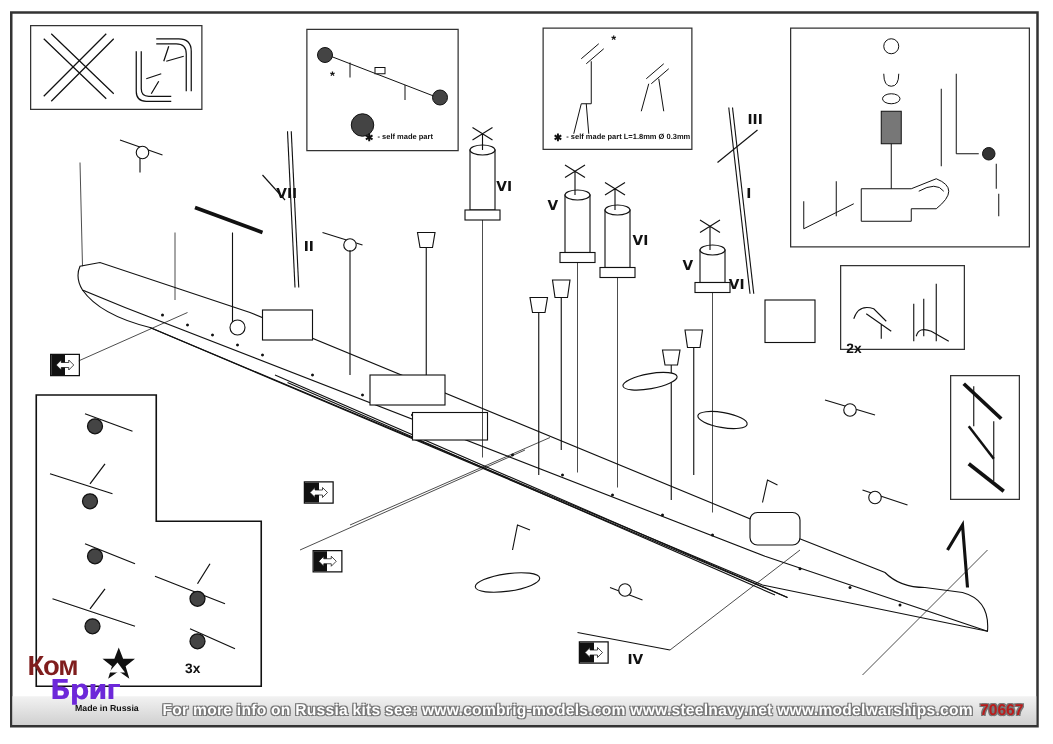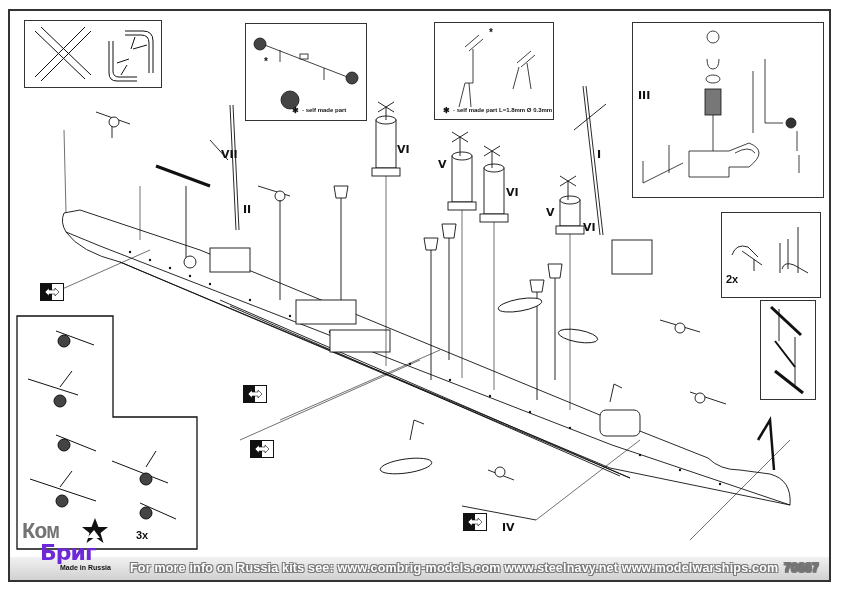--- a/index.html
+++ b/index.html
@@ -1,24 +1,24 @@
 <!DOCTYPE html>
 <html><head>
 <meta charset="utf-8">
 <style>
   html,body{margin:0;padding:0;background:#fff;}
   body{width:842px;height:595px;position:relative;overflow:hidden;font-family:"Liberation Sans",sans-serif;}
   .sheet{position:absolute;left:8px;top:9px;width:823px;height:573px;border:2px solid #333;box-sizing:border-box;background:#fff;}
   .footer-band{position:absolute;left:10px;top:557px;width:819px;height:23px;background:linear-gradient(#f2f2f2,#d0d0d0);}
   .footer-text{position:absolute;left:130px;top:561px;font-size:12.5px;font-weight:bold;color:#fff;letter-spacing:0.2px;
     text-shadow:-1px -1px 0 #777,1px -1px 0 #777,-1px 1px 0 #777,1px 1px 0 #777;white-space:nowrap;}
-  .footer-code{position:absolute;left:784px;top:561px;font-size:12.5px;font-weight:bold;color:#737373;
+  .footer-code{position:absolute;left:784px;top:561px;font-size:12.5px;font-weight:bold;color:#b91c1c;
     text-shadow:-1px -1px 0 #777,1px -1px 0 #777,-1px 1px 0 #777,1px 1px 0 #777;}
   .logo{position:absolute;left:18px;top:520px;width:110px;height:60px;}
-  .logo-kom{position:absolute;left:4px;top:0px;font-size:22px;font-weight:bold;color:#737373;letter-spacing:-1px;font-family:Liberation Mono, monospace;}
+  .logo-kom{position:absolute;left:4px;top:0px;font-size:22px;font-weight:bold;color:#7f1d1d;letter-spacing:-1px;font-family:Liberation Sans, sans-serif;}
   .logo-brig{position:absolute;left:22px;top:20px;font-size:22px;font-weight:bold;color:#6d28d9;letter-spacing:-1px;font-family:"DejaVu Sans",sans-serif;}
   .logo-made{position:absolute;left:42px;top:44px;font-size:7px;font-weight:bold;color:#111;}
   .inset{position:absolute;border:1.3px solid #333;background:#fff;box-sizing:border-box;}
   .note{position:absolute;font-size:6px;font-weight:bold;color:#111;white-space:nowrap;}
   .roman{position:absolute;font-size:11px;font-weight:bold;color:#111;font-family:"DejaVu Sans",sans-serif;}
   .qty{position:absolute;font-size:11px;font-weight:bold;color:#111;}
   .arrow-icon{position:absolute;width:22px;height:16px;border:1px solid #111;background:linear-gradient(90deg,#111 50%,#fff 50%);}
   .arrow-icon svg{position:absolute;left:0;top:0;}
   svg.draw{position:absolute;left:0;top:0;}
 </style>
@@ -202,21 +202,21 @@
       <path d="M56,128 h40 l20,-8 q20,8 0,24 l-20,0 v10 h-40 z" fill="#fff"></path>
       <path d="M102,130 q14,-8 20,0"></path>
       <path d="M120,48 L120,110 M132,36 L132,100 L150,100"></path>
       <path d="M10,138 L10,160 L50,140 M36,122 L36,150"></path>
       <circle cx="158" cy="100" r="5" fill="#333"></circle>
       <path d="M164,108 v20 M166,132 v18"></path>
     </g>
   </svg>
 </div>
 
-<div class="inset" style="left:721px;top:212px;width:100px;height:86px;">
+<div class="inset" style="left:672px;top:212px;width:100px;height:68px;">
   <svg width="98" height="76">
     <g stroke="#111" fill="none" stroke-width="0.9">
       <path d="M10,42 Q14,30 26,34 L36,44 M20,38 L40,52 M32,46 v12"></path>
       <path d="M58,30 v30 M66,26 v30 M76,14 v46"></path>
       <path d="M60,56 Q62,48 72,52 L86,60"></path>
     </g>
   </svg>
   <span class="qty" style="left:4px;top:60px;">2x</span>
 </div>
 
@@ -225,21 +225,21 @@
     <g stroke="#111" fill="none" stroke-width="0.9">
       <path d="M10,6 L40,34" stroke-width="3"></path>
       <path d="M14,40 L34,66" stroke-width="2"></path>
       <line x1="18" y1="8" x2="18" y2="40"></line>
         <line x1="34" y1="36" x2="34" y2="84"></line>
       <path d="M14,70 L42,92" stroke-width="3"></path>
     </g>
   </svg>
 </div>
 
-<div class="inset" style="left:16px;top:315px;width:182px;height:235px;border:none;">
+<div class="inset" style="left:28px;top:315px;width:182px;height:235px;border:none;">
   <svg width="182" height="235">
     <g stroke="#111" fill="none" stroke-width="1">
       <path d="M1,1 L97,1 L97,102 L181,102 L181,234 L1,234 Z" stroke-width="1.3"></path>
       <g>
           <path d="M40,16 L78,30"></path>
           <circle cx="48" cy="26" r="6" fill="#444"></circle>
         </g>
       <g>
           <path d="M12,64 L62,80 M44,72 L56,56"></path>
           <circle cx="44" cy="86" r="6" fill="#444"></circle>
@@ -259,27 +259,27 @@
       <g>
           <path d="M124,188 L160,204"></path>
           <circle cx="130" cy="198" r="6" fill="#444"></circle>
         </g>
     </g>
   </svg>
   <span class="qty" style="left:120px;top:214px;">3x</span>
 </div>
 
 <span class="roman" style="left:205px;top:148px;margin-left:16px;">VII</span>
-<span class="roman" style="left:243px;top:203px;">II</span>
+<span class="roman" style="left:243px;top:191px;">II</span>
 <span class="roman" style="left:397px;top:143px;">VI</span>
 <span class="roman" style="left:438px;top:158px;">V</span>
 <span class="roman" style="left:506px;top:186px;">VI</span>
 <span class="roman" style="left:546px;top:206px;">V</span>
 <span class="roman" style="left:583px;top:221px;">VI</span>
-<span class="roman" style="left:598px;top:89px;margin-left:40px;">III</span>
+<span class="roman" style="left:598px;top:89px;">III</span>
 <span class="roman" style="left:597px;top:148px;">I</span>
 <span class="roman" style="left:502px;top:521px;">IV</span>
 
 <div class="arrow-icon" style="left:40px;top:283px;">
   <svg width="22" height="16">
       <path d="M4,8 l4,-4 v2 h6 v-2 l4,4 l-4,4 v-2 h-6 v2 z" fill="#fff" stroke="#111" stroke-width="0.6"></path>
     </svg>
 </div>
 <div class="arrow-icon" style="left:243px;top:385px;">
   <svg width="22" height="16">

